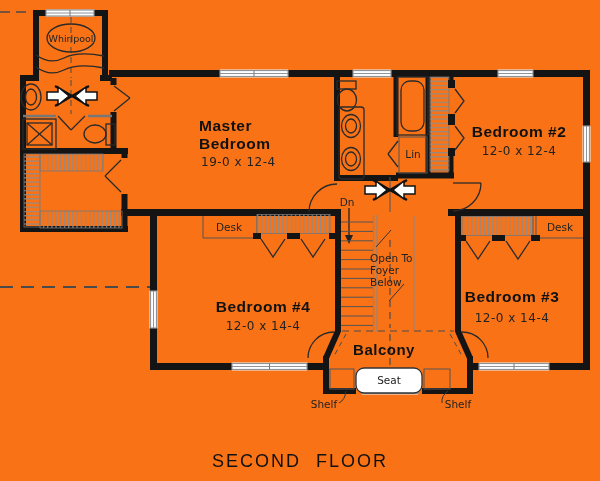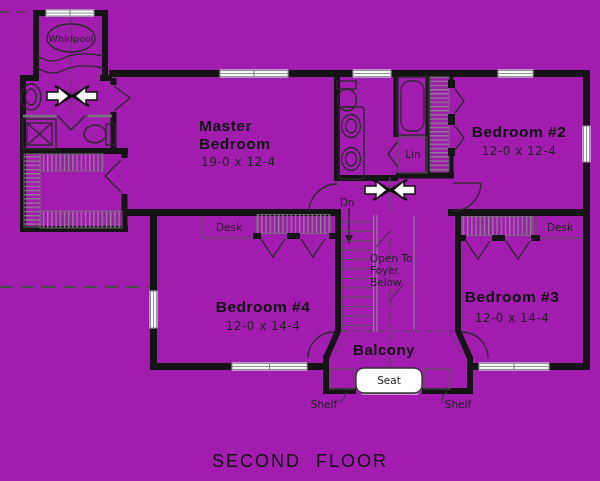--- a/index.html
+++ b/index.html
@@ -1,16 +1,16 @@
 <!DOCTYPE html>
 <html><head>
 <meta charset="utf-8">
 <style>
   html,body{margin:0;padding:0;background:#fdfdfb;}
-  .plan{position:relative;width:600px;height:481px;background:#a21caf;overflow:hidden;}
+  .plan{position:relative;width:600px;height:481px;background:#f97316;overflow:hidden;}
   svg{display:block;}
   .room-name{font-family:"Liberation Sans",sans-serif;font-weight:700;font-size:15.5px;fill:#111;letter-spacing:.5px;}
   .room-dims{font-family:"DejaVu Sans",sans-serif;font-size:12px;fill:#222;letter-spacing:.5px;}
   .small-label{font-family:"DejaVu Sans",sans-serif;font-size:10.5px;fill:#222;}
   .tiny-label{font-family:"DejaVu Sans",sans-serif;font-size:9.5px;fill:#222;}
   .plan-title{font-family:"Liberation Sans",sans-serif;font-size:18px;fill:#111;letter-spacing:2px;word-spacing:8px;}
   .wall{stroke:#141414;fill:none;}
   .fix{stroke:#2a2a2a;fill:none;stroke-width:1.3;}
   .thin{stroke:#555;fill:none;stroke-width:1;}
   .gray{stroke:#8f949a;fill:none;}

